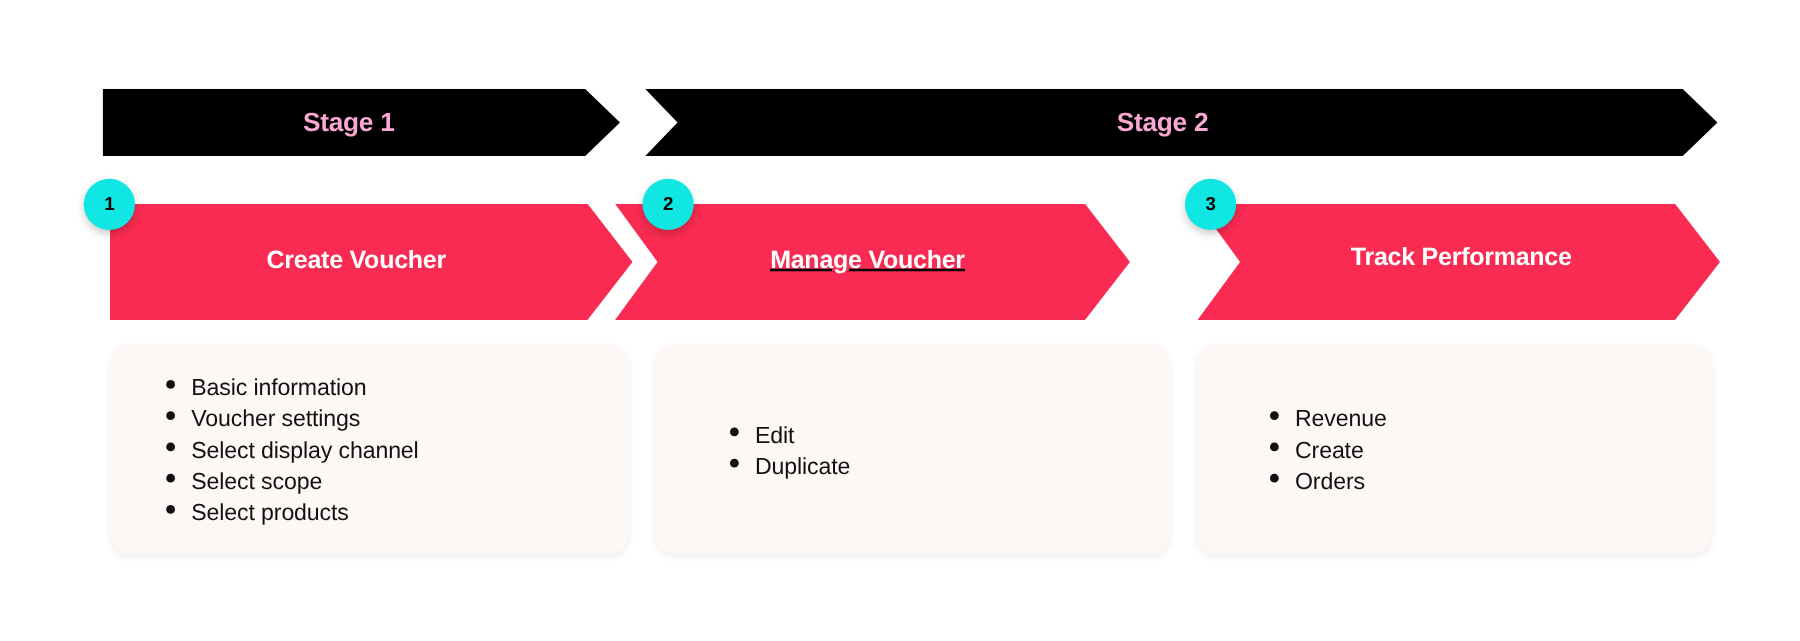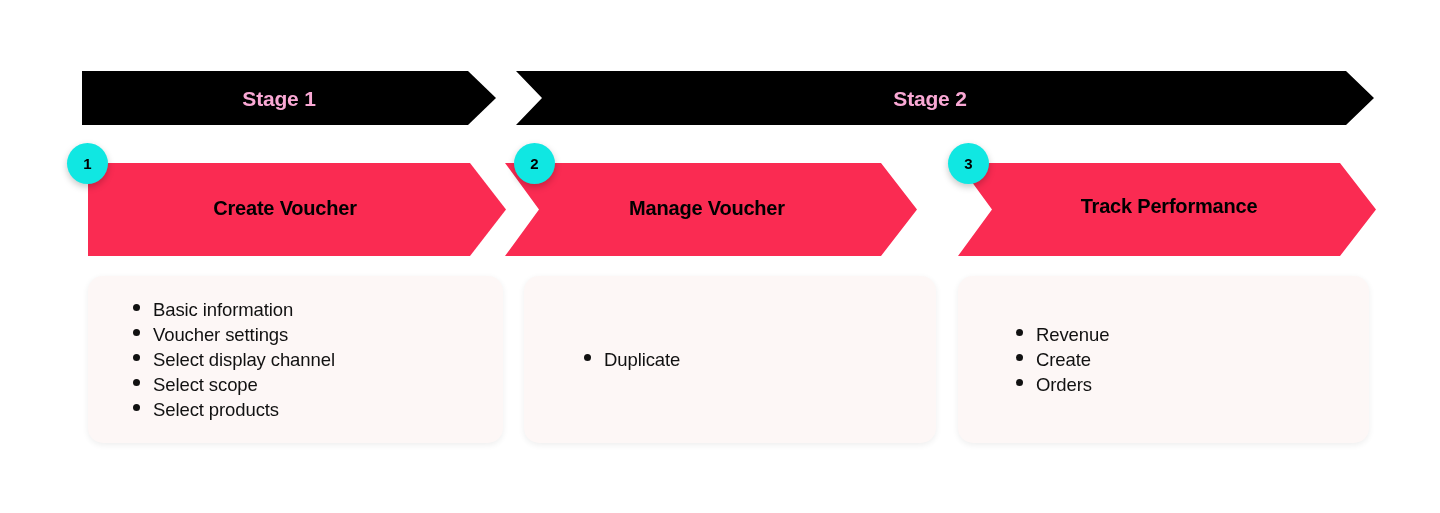--- a/index.html
+++ b/index.html
@@ -60,39 +60,40 @@
   .arrow {
     position: absolute;
     background: #FA2B52;
     display: flex;
     align-items: center;
     justify-content: center;
     top: 163px;
     height: 93px;
   }
   .arrow .arrow-label {
-    color: #000000;
+    color: #ffffff;
     font-size: 20px;
     font-weight: bold;
     letter-spacing: -0.2px;
     line-height: 1;
     user-select: none;
   }
 
   #arrow-1 {
     left: 88px;
     width: 418px;
     clip-path: polygon(0 0, calc(100% - 36px) 0, 100% 50%, calc(100% - 36px) 100%, 0 100%);
   }
   #arrow-1 .arrow-label { transform: translate(-12px, -2px); }
 
   #arrow-2 {
-    left: 505px;
+    left: 492px;
     width: 412px;
     clip-path: polygon(0 0, calc(100% - 36px) 0, 100% 50%, calc(100% - 36px) 100%, 0 100%, 34px 50%);
+    text-decoration: underline;
   }
   #arrow-2 .arrow-label { transform: translate(-4px, -2px); }
 
   #arrow-3 {
     left: 958px;
     width: 418px;
     clip-path: polygon(0 0, calc(100% - 36px) 0, 100% 50%, calc(100% - 36px) 100%, 0 100%, 34px 50%);
   }
   #arrow-3 .arrow-label { transform: translate(2px, -4px); }
 
@@ -223,20 +224,24 @@
           <span class="bullet-dot"></span>
           <span>Select products</span>
         </li>
       </ul>
   </div>
 
   <div class="detail-card" id="detail-card-2">
     <ul class="bullet-list">
         <li>
           <span class="bullet-dot"></span>
+          <span>Edit</span>
+        </li>
+        <li>
+          <span class="bullet-dot"></span>
           <span>Duplicate</span>
         </li>
       </ul>
   </div>
 
   <div class="detail-card" id="detail-card-3">
     <ul class="bullet-list">
         <li>
           <span class="bullet-dot"></span>
           <span>Revenue</span>

